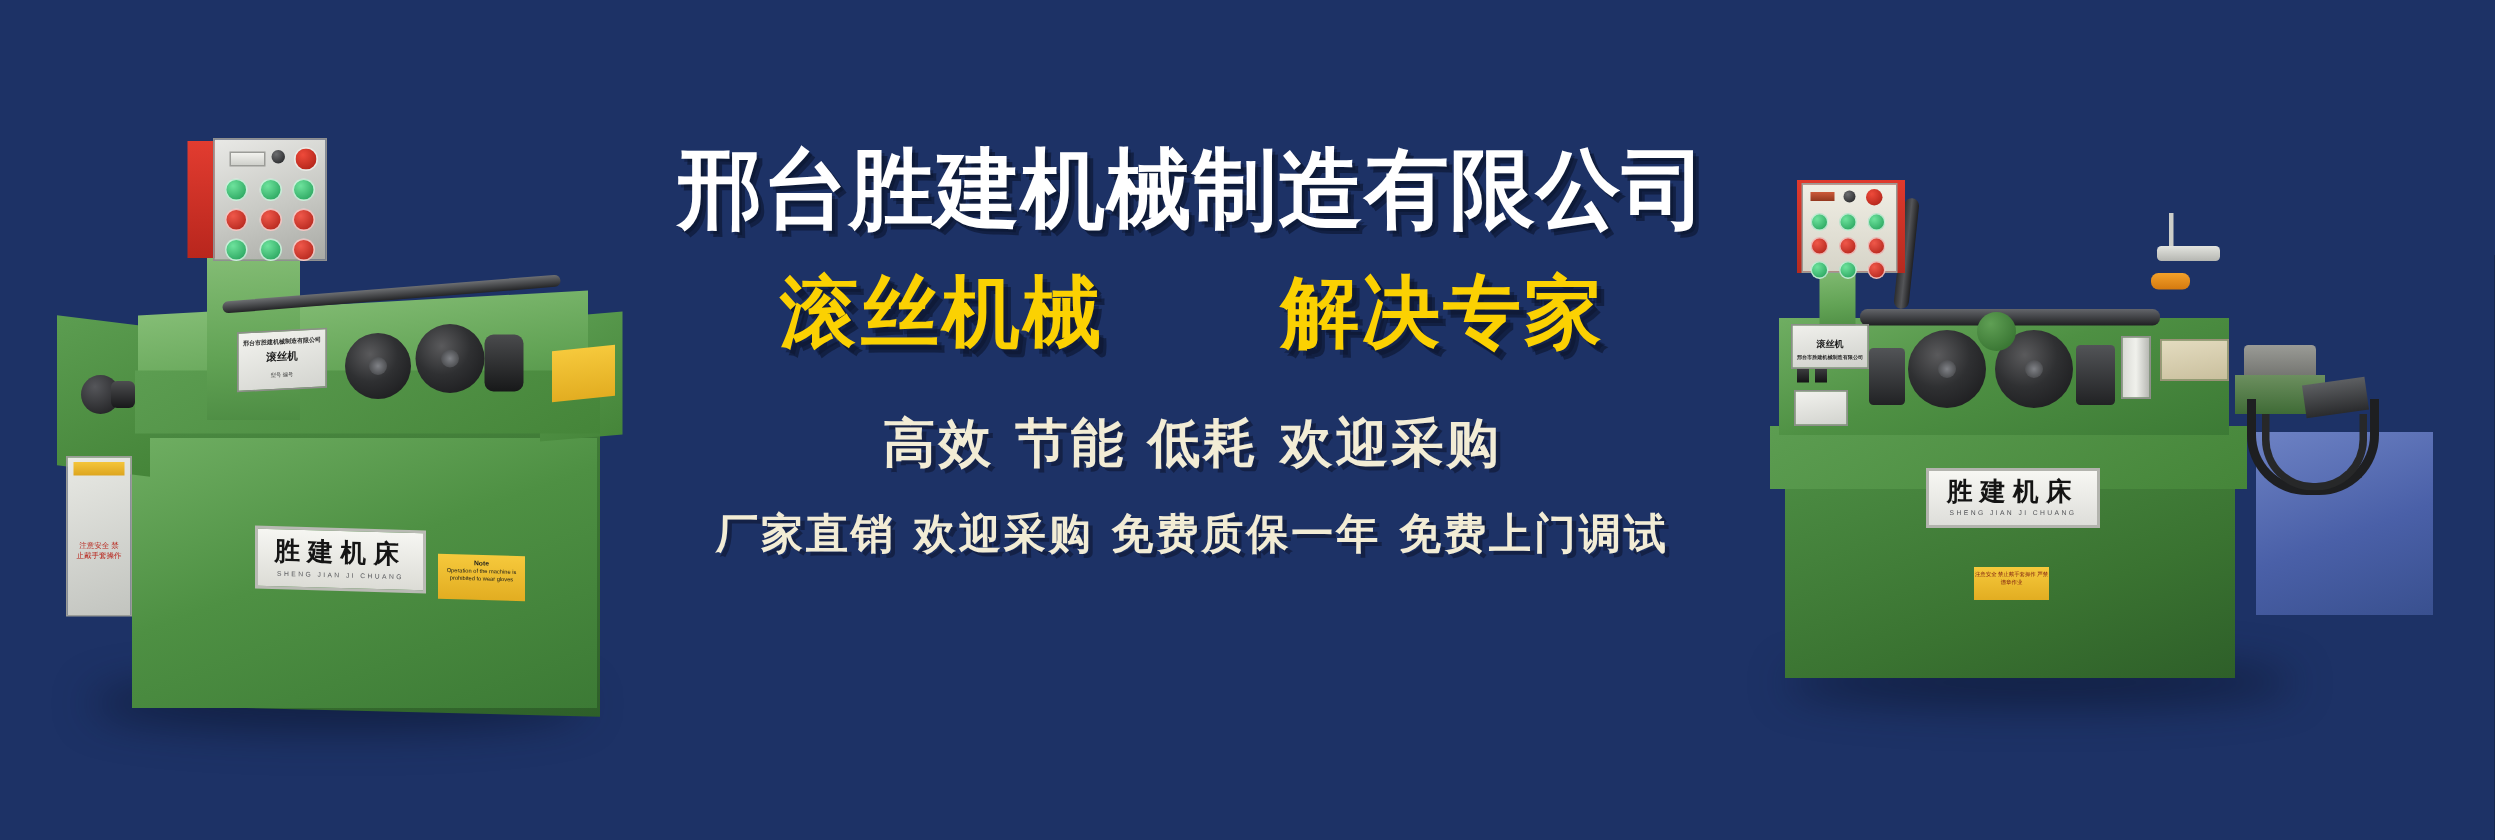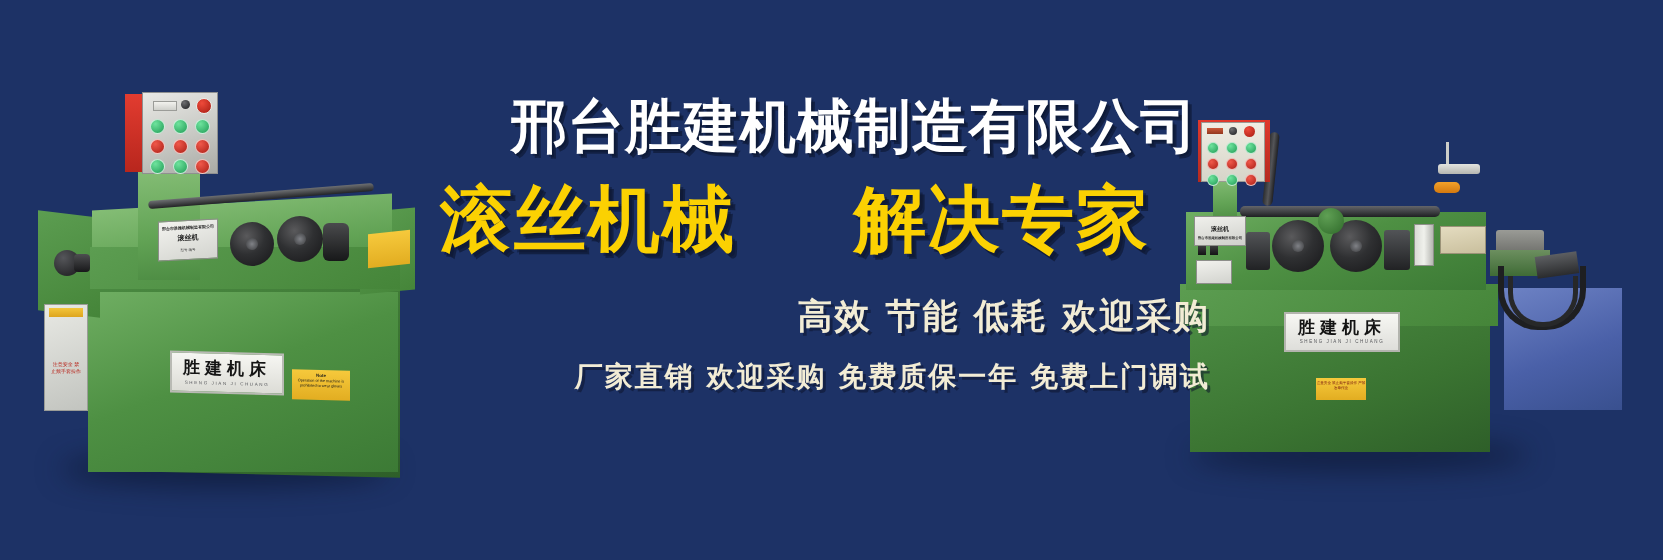--- a/index.html
+++ b/index.html
@@ -15,21 +15,21 @@
     background: #1d3266;
     font-family: "Liberation Sans", "DejaVu Sans", sans-serif;
   }
 
   
   .text-block {
     position: absolute;
     left: 380px;
     top: 95px;
     width: 830px;
-    text-align: right;
+    text-align: center;
     z-index: 5;
   }
   .company-name {
     font-family: "DejaVu Sans", "Liberation Sans", sans-serif;
     font-size: 58px;
     font-weight: bold;
     color: #ffffff;
     letter-spacing: 1px;
     line-height: 1.08;
     text-shadow: 4px 4px 0 rgba(10,18,40,0.55),
@@ -39,21 +39,21 @@
   }
   .headline-row {
     margin-top: 24px;
     display: flex;
     justify-content: center;
     align-items: baseline;
     white-space: nowrap;
   }
   .headline {
     font-family: "DejaVu Sans", "Liberation Sans", sans-serif;
-    font-size: 72px;
+    font-size: 52px;
     font-weight: bold;
     color: #fbd102;
     letter-spacing: 2px;
     line-height: 1.05;
     text-shadow: 5px 5px 0 rgba(12,20,44,0.60),
                  3px 3px 0 rgba(12,20,44,0.45);
   }
   .headline-gap { display: inline-block; width: 118px; }
 
   .sub-line {

